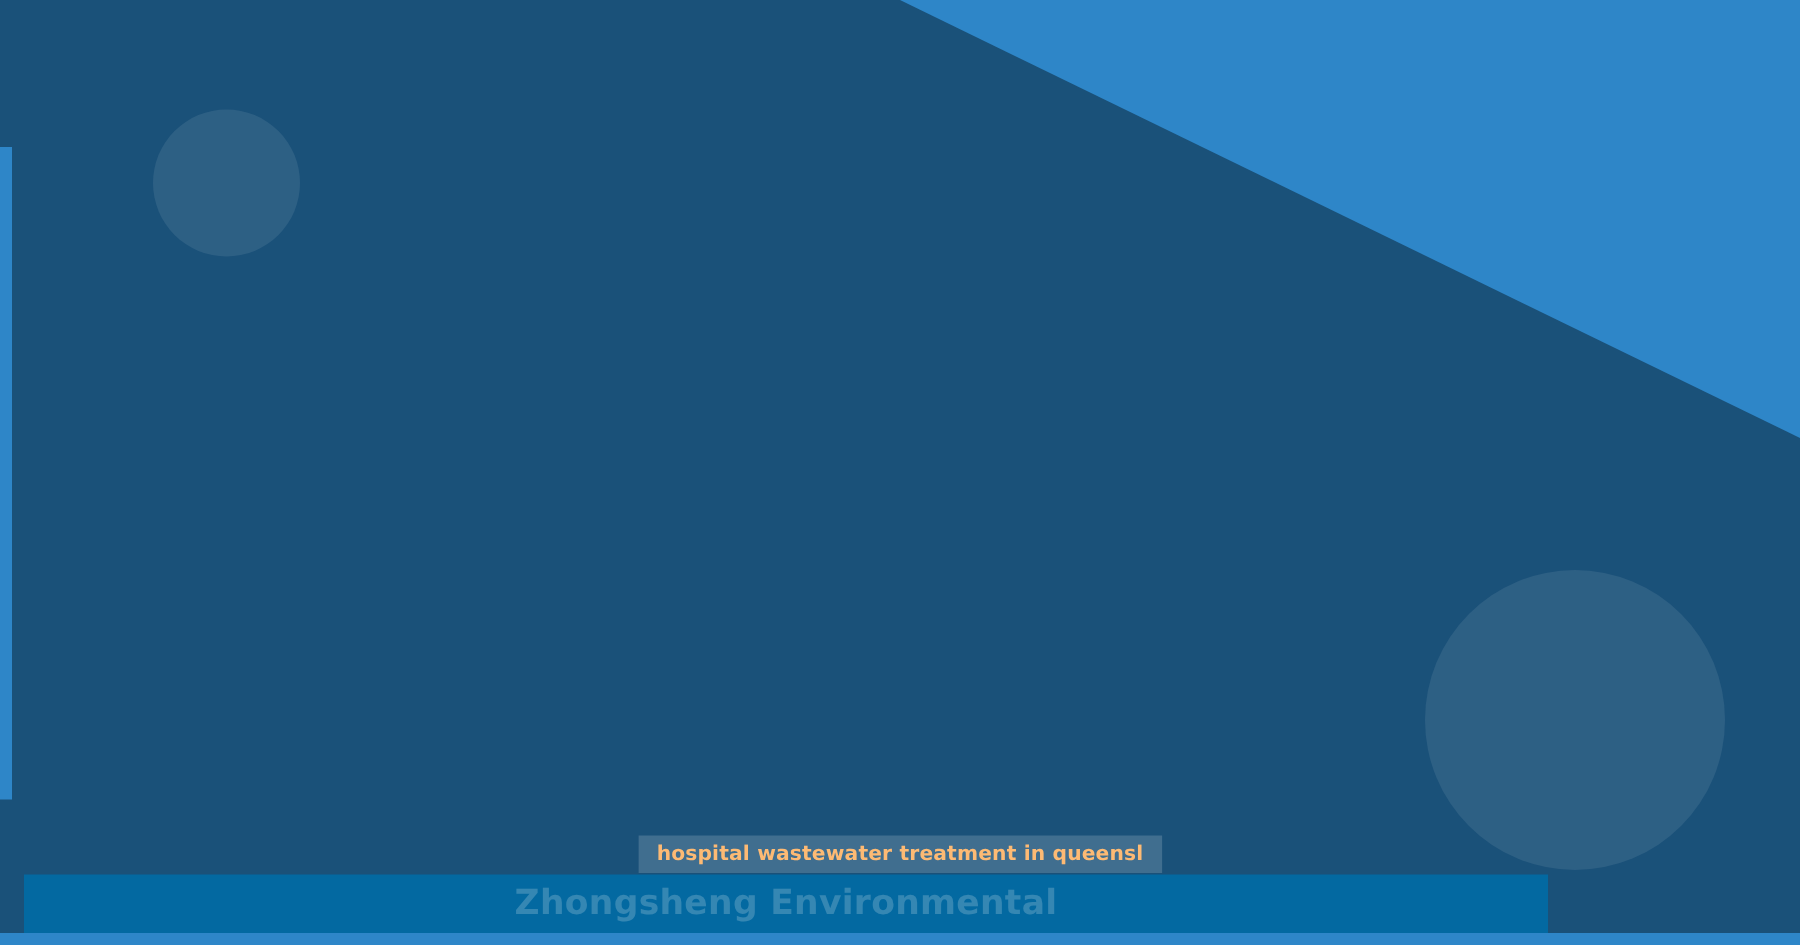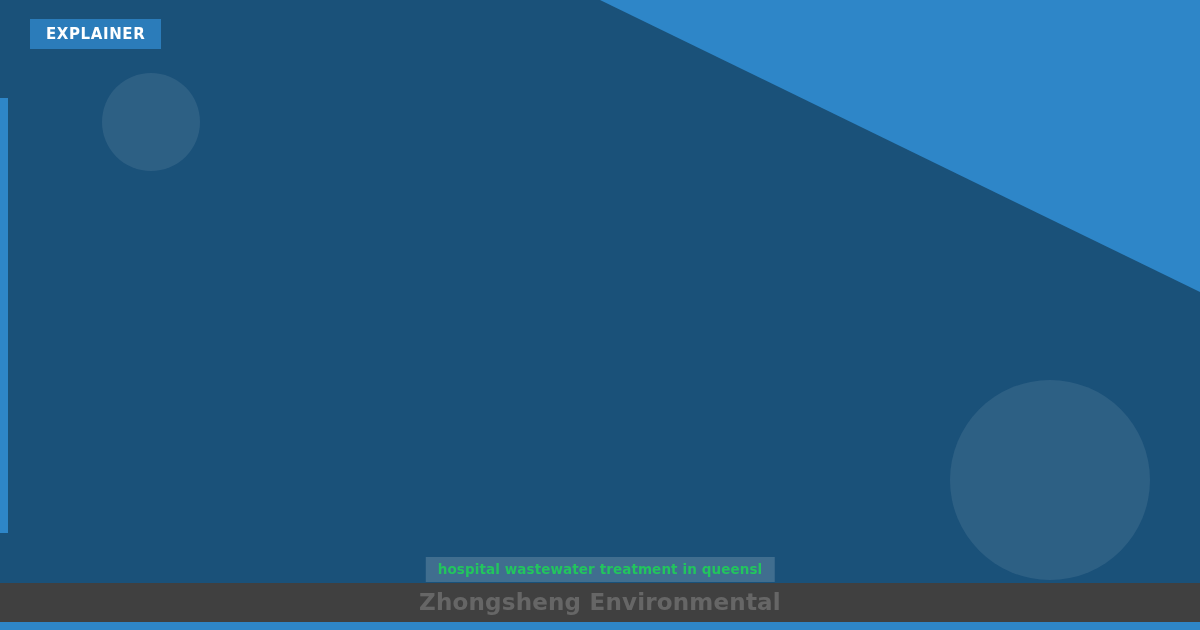--- a/index.html
+++ b/index.html
@@ -93,35 +93,35 @@
   .tag {
     position:absolute;
     left:50%;
     transform:translateX(-50%);
     top:557px;
     height:25px;
     padding:0 12px;
     display:flex;
     align-items:center;
     background:rgba(255,255,255,0.17);
-    color:#22c55e;
+    color:#fdba74;
     font-size:13.5px;
     font-weight:bold;
     letter-spacing:0.1px;
     line-height:1;
     white-space:nowrap;
   }
 
   
   .footer {
     position:absolute;
-    left:0; bottom:8px;
-    width:1200px;
+    left:16px; bottom:8px;
+    width:1016px;
     height:39px;
-    background:#404040;
+    background:#0369a1;
     display:flex;
     align-items:center;
     justify-content:center;
   }
   .footer-brand {
     color:rgba(255,255,255,0.20);
     font-size:23px;
     font-weight:bold;
     letter-spacing:0.2px;
     line-height:1;
@@ -141,23 +141,20 @@
 
 <div class="card">
 
   <div class="diagonal"></div>
 
   <div class="circle circle-tl"></div>
   <div class="circle circle-br"></div>
 
   <div class="left-accent"></div>
 
-  <div class="badge">
-    <span>EXPLAINER</span>
-  </div>
 
 
   <div class="tag">
     <span>hospital wastewater treatment in queensl</span>
   </div>
 
   <div class="footer">
     <span class="footer-brand">Zhongsheng Environmental</span>
   </div>
 

